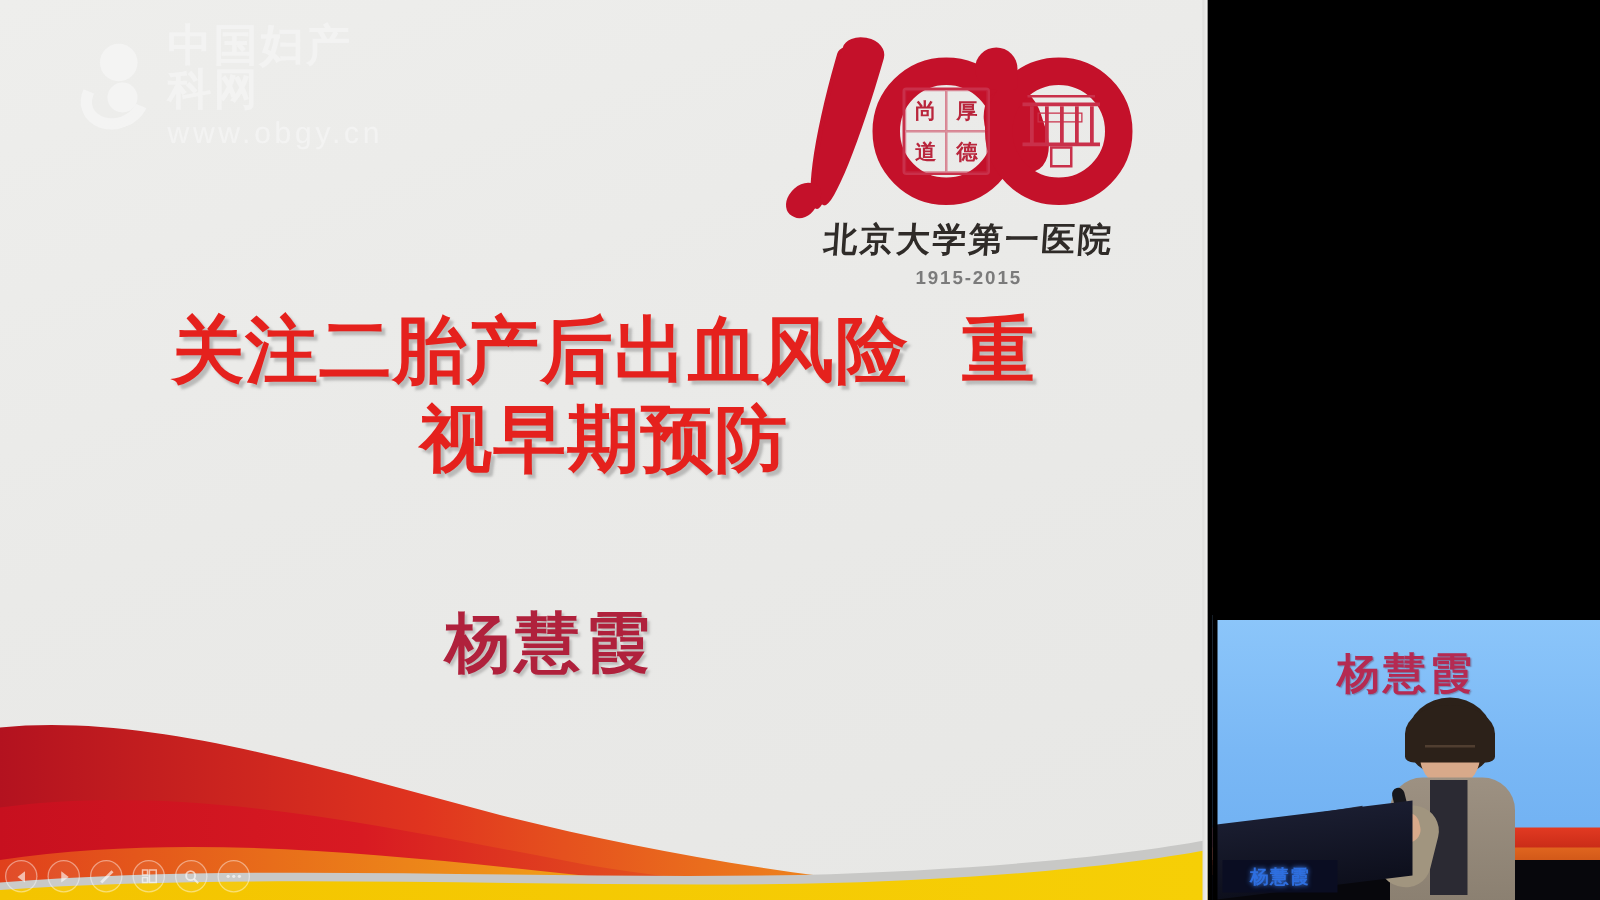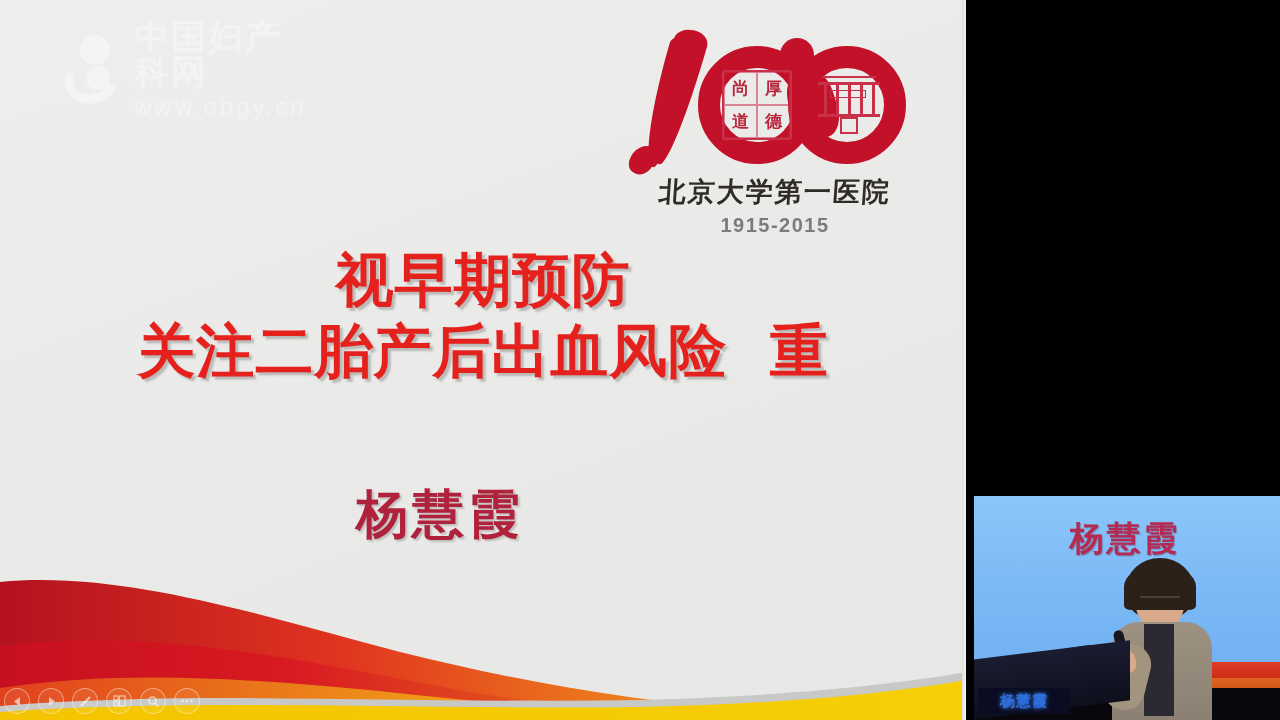--- a/index.html
+++ b/index.html
@@ -98,21 +98,21 @@
   }
   .bl{ position:absolute; background:#c9304a; }
   .logo-name{
     position:absolute; left:0; top:152px; width:270px; text-align:center;
     font-size:27px; font-weight:700; color:#2f2b28; letter-spacing:2px;
     font-family:"DejaVu Sans","Liberation Sans",sans-serif;
     transform:skewX(-4deg);
   }
   .logo-years{
     position:absolute; left:0; top:192px; width:270px; text-align:center;
-    font-size:20px; font-weight:700; color:#7b7b7b; letter-spacing:1.5px;
+    font-size:15px; font-weight:700; color:#7b7b7b; letter-spacing:1.5px;
   }
 
   
   .title-block{
     position:absolute; left:0; top:245px; width:966px; text-align:center;
   }
   .title-line{
     font-size:58px; font-weight:700; color:#e5211d; line-height:1.22;
     letter-spacing:1px; white-space:pre;
     font-family:"DejaVu Sans","Liberation Sans",sans-serif;
@@ -288,22 +288,22 @@
           <div class="bl" style="left:2px;top:46px;width:62px;height:3px;"></div>
           <div class="bl" style="left:24px;top:49px;width:18px;height:17px;background:transparent;border:2px solid #c9304a;"></div>
           <div class="bl" style="left:14px;top:22px;width:36px;height:8px;background:transparent;border:1px solid #c9304a;"></div>
         </div>
       </div>
       <div class="logo-name">北京大学第一医院</div>
       <div class="logo-years">1915-2015</div>
     </div>
 
     <div class="title-block">
+      <div class="title-line">关注二胎产后出血风险  重</div>
       <div class="title-line">视早期预防</div>
-      <div class="title-line">关注二胎产后出血风险  重</div>
     </div>
 
     <div class="speaker">杨慧霞</div>
 
     <div class="ribbons">
       <svg viewBox="0 0 966 160" preserveAspectRatio="none">
         <defs>
           <linearGradient id="g1" x1="0" y1="0" x2="1" y2="0">
             <stop offset="0" stop-color="#b3121f"></stop>
             <stop offset="35%" stop-color="#e0341f"></stop>

